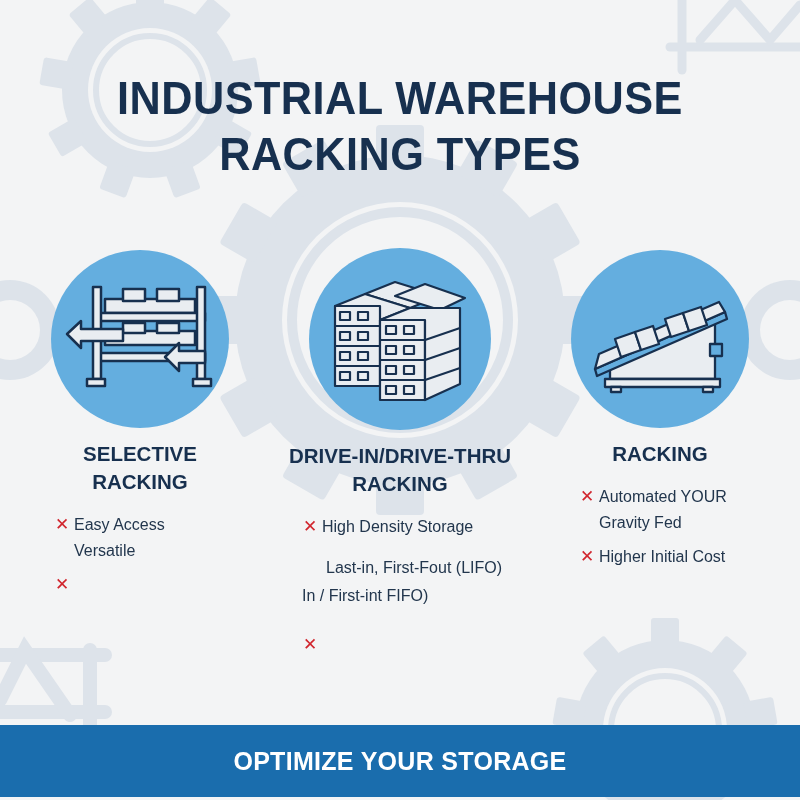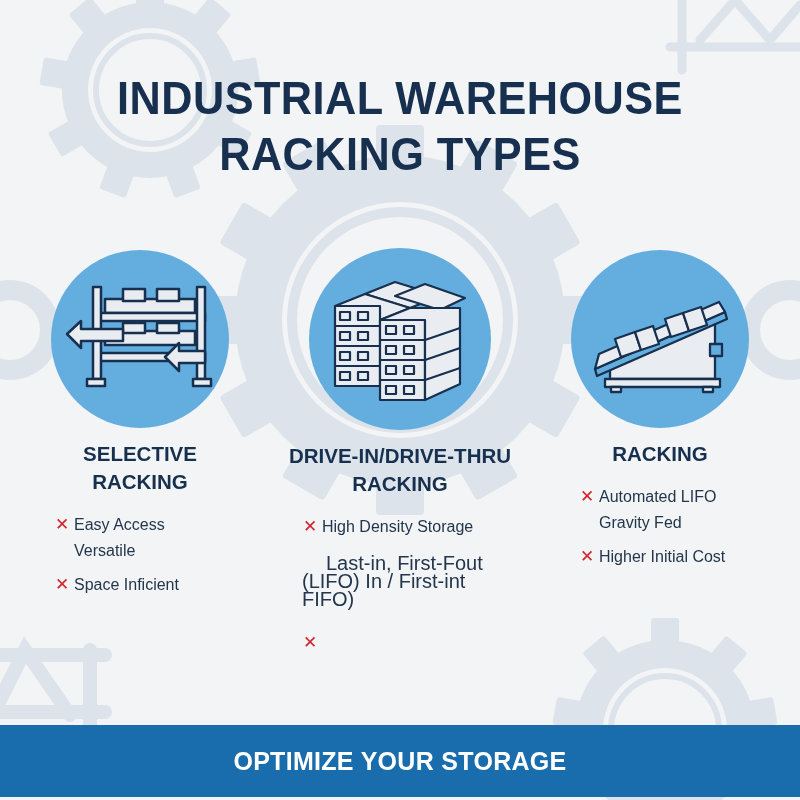--- a/index.html
+++ b/index.html
@@ -37,21 +37,21 @@
   .bullets { margin-top: 16px; }
   .b {
     display: flex; font-size: 16px; line-height: 26px; color: #22364d;
   }
   .b .x { color: #d1262e; font-weight: 700; width: 24px; flex: none; text-align: center; font-size: 17px; }
   .b .t { flex: 1; }
   .c1 .bullets { padding-left: 30px; }
   .c2 .bullets { padding-left: 18px; padding-right: 8px; }
   .c3 .bullets { padding-left: 35px; }
   .b + .b { margin-top: 8px; }
-  .lifo { margin-top: 14px; font-size: 20px; line-height: 18px; color: #22364d; text-indent: 24px; padding-left: 4px; }
+  .lifo { margin-top: 14px; font-size: 16px; line-height: 28px; color: #22364d; text-indent: 24px; padding-left: 4px; }
   .c2 .b.last { margin-top: 22px; }
   .footer {
     position: absolute; left: 0; top: 725px; width: 800px; height: 72px;
     background: #1a6dad; z-index: 2;
     display: flex; align-items: center; justify-content: center;
   }
   .footer span {
     color: #ffffff; font-weight: 700; font-size: 25px; letter-spacing: 0.3px;
   }
 </style>
@@ -169,21 +169,20 @@
   <div class="bullets">
     <div class="b">
       <span class="x">✕</span>
       <span class="t">
         <span>Easy Access</span><br>
         <span>Versatile</span>
       </span>
     </div>
     <div class="b">
       <span class="x">✕</span>
-      <span class="t">Space Inficient</span>
     </div>
   </div>
 </div>
 
 <div class="col c2">
   <div class="icon-circle">
     <svg width="140" height="130" viewBox="0 0 140 130">
       <g stroke="#17304f" stroke-width="2.2" fill="#e9edf1" stroke-linejoin="round">
 
         <polygon points="35,20 65,8 110,22 80,34"></polygon>
@@ -257,21 +256,21 @@
       </g>
     </svg>
   </div>
   <div class="col-title">
     <div>RACKING</div>
   </div>
   <div class="bullets">
     <div class="b">
       <span class="x">✕</span>
       <span class="t">
-        <span>Automated LIFO</span><br>
+        <span>Automated YOUR</span><br>
         <span>Gravity Fed</span>
       </span>
     </div>
     <div class="b">
       <span class="x">✕</span>
       <span class="t">Higher Initial Cost</span>
     </div>
   </div>
 </div>
 

